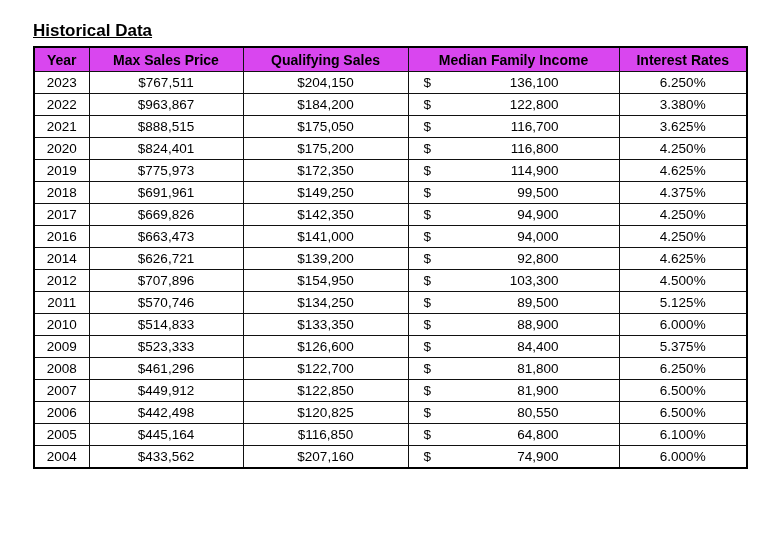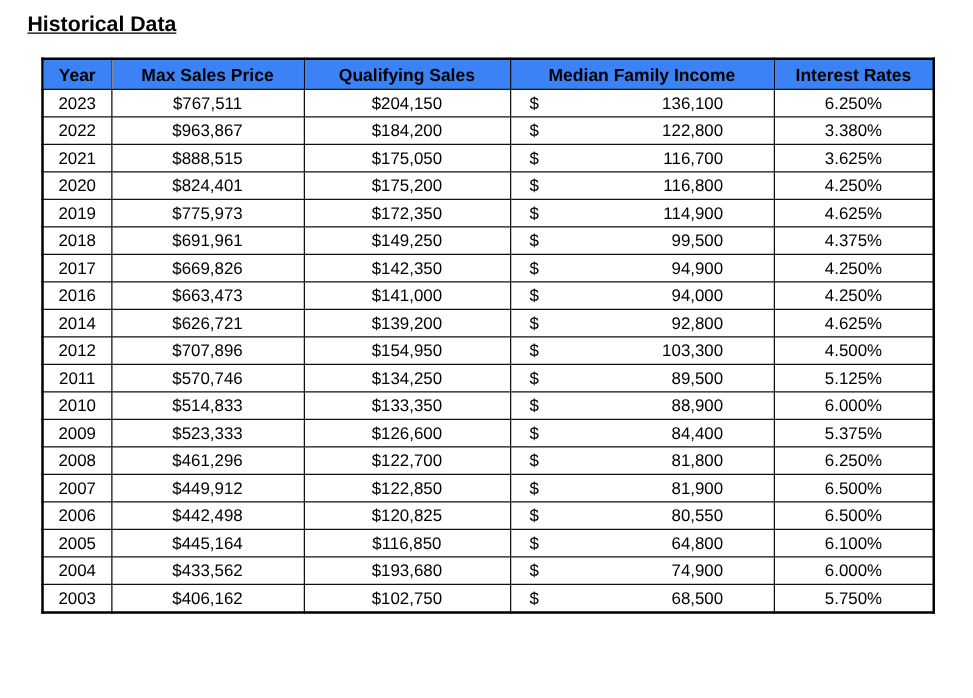--- a/index.html
+++ b/index.html
@@ -17,21 +17,21 @@
   .page {
     position: relative;
     width: 778px;
     height: 558px;
     background: #ffffff;
   }
   .page-title {
     position: absolute;
     left: 18px;
     top: 6px;
-    margin: 4px;
+    margin: 15px;
     font-size: 17px;
     font-weight: bold;
     text-decoration: underline;
     color: #000000;
     letter-spacing: 0px;
   }
   table.hist {
     position: absolute;
     left: 33px;
     top: 46px;
@@ -44,21 +44,21 @@
     padding: 0;
     overflow: hidden;
     white-space: nowrap;
   }
   table.hist th {
     height: 23px;
     font-size: 14px;
     font-weight: bold;
     text-align: center;
     vertical-align: middle;
-    background: #3b82f6;
+    background: #d946ef;
   }
   table.hist td {
     height: 21px;
     font-size: 13.5px;
     text-align: center;
     vertical-align: middle;
     background: #ffffff;
   }
   td.median-cell {
     text-align: left;
@@ -66,21 +66,21 @@
   td.median-cell .median-inner {
     display: flex;
     align-items: center;
     width: 100%;
   }
   td.median-cell .cur {
     margin-left: 15px;
   }
   td.median-cell .amt {
     margin-left: auto;
-    margin-right: 40px;
+    margin-right: 60px;
   }
   col.c-year { width: 55px; }
   col.c-price { width: 154px; }
   col.c-qual { width: 165px; }
   col.c-median { width: 211px; }
   col.c-rate { width: 128px; }
 </style>
 </head>
 <body>
 
@@ -305,36 +305,24 @@
             <span class="median-inner">
               <span class="cur">$</span>
               <span class="amt">64,800</span>
             </span>
           </td>
           <td>6.100%</td>
         </tr>
         <tr>
           <td>2004</td>
           <td>$433,562</td>
-          <td>$193,680</td>
+          <td>$207,160</td>
           <td class="median-cell">
             <span class="median-inner">
               <span class="cur">$</span>
               <span class="amt">74,900</span>
             </span>
           </td>
           <td>6.000%</td>
-        </tr>
-        <tr>
-          <td>2003</td>
-          <td>$406,162</td>
-          <td>$102,750</td>
-          <td class="median-cell">
-            <span class="median-inner">
-              <span class="cur">$</span>
-              <span class="amt">68,500</span>
-            </span>
-          </td>
-          <td>5.750%</td>
         </tr>
       </tbody>
   </table>
 </div>
 
 </body></html>

